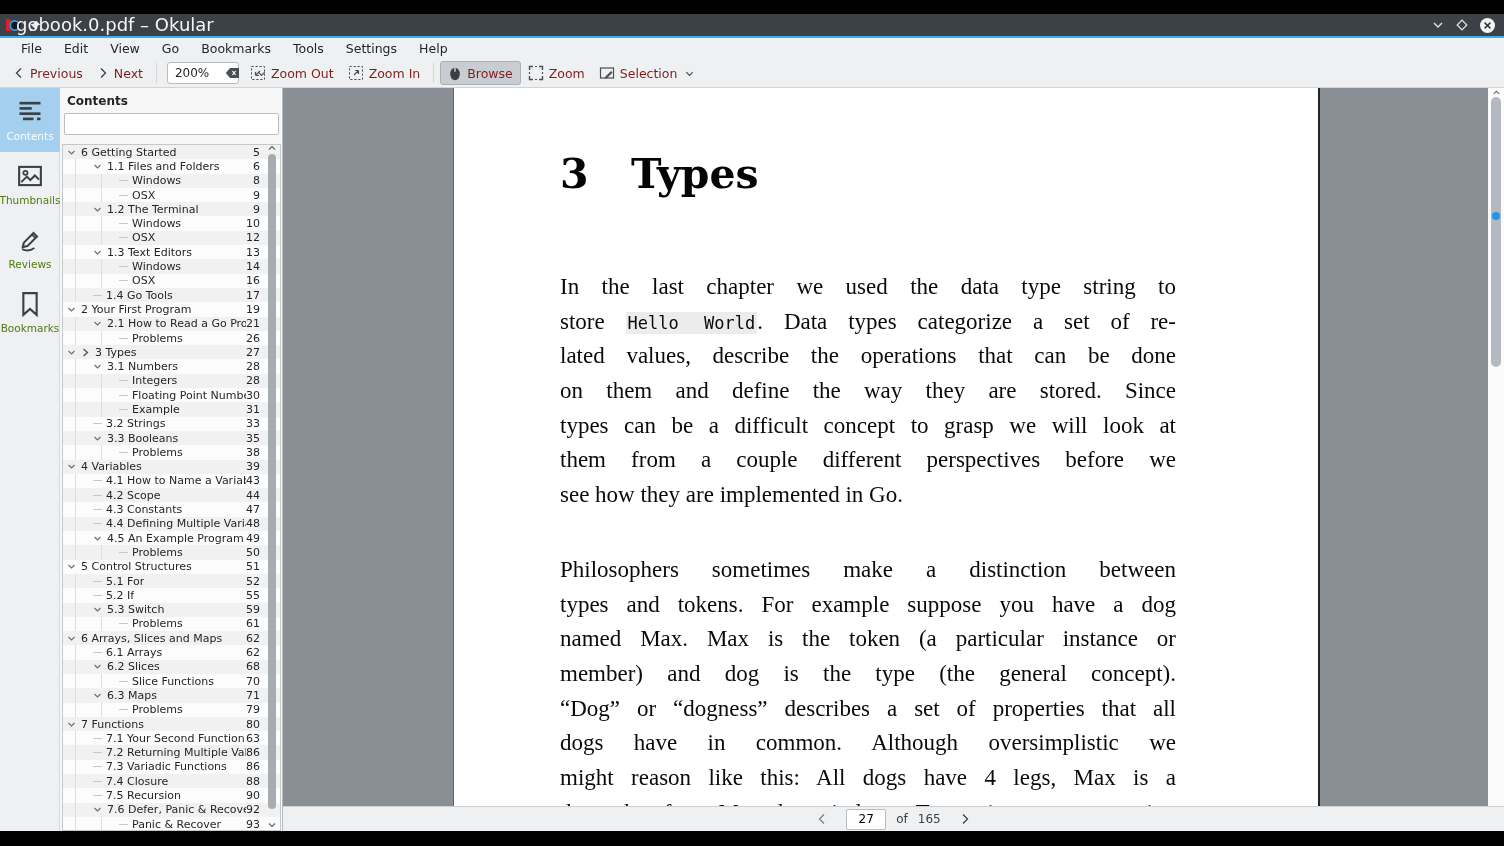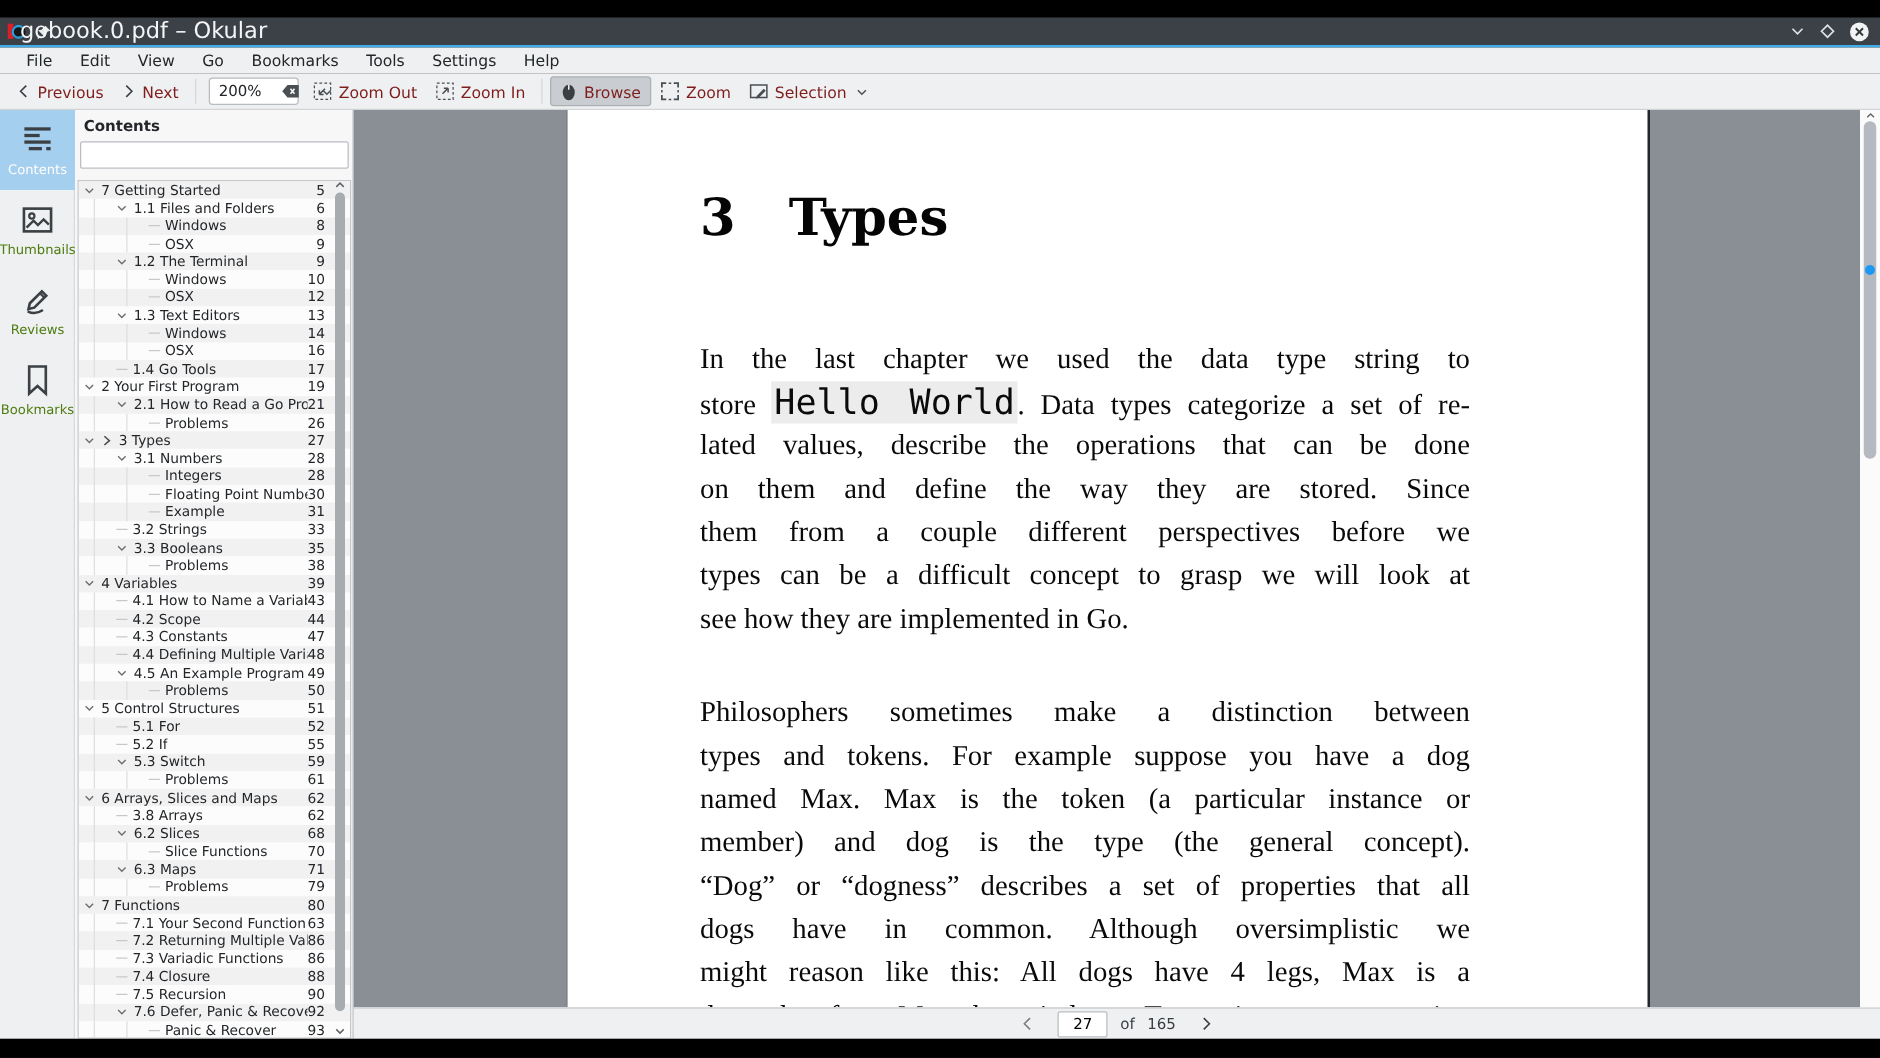--- a/index.html
+++ b/index.html
@@ -71,21 +71,21 @@
   .heading-num, .heading-word { position:absolute; font-family:"DejaVu Serif", serif; font-weight:bold;
     font-size:41px; line-height:1; color:#050505; }
   .heading-num { left:106px; top:66px; }
   .heading-word { left:177px; top:66px; }
   .para { position:absolute; left:106px; width:616px; font-family:"Liberation Serif", serif;
     font-size:23px; color:#0a0a0a; }
   .pline { text-align:justify; height:34.7px; line-height:34.7px; overflow:hidden; }
   .pline::after { content:""; display:inline-block; width:100%; }
   .pline.last { text-align:left; }
   .pline.last::after { content:none; }
-  .codeseg { font-family:"DejaVu Sans Mono", monospace; font-size:28px; background:#ececec; padding:1px 2px; }
+  .codeseg { font-family:"DejaVu Sans Mono", monospace; font-size:17px; background:#ececec; padding:1px 2px; }
 
   
   .doc-scrollbar { position:absolute; right:0; top:0; width:16px; height:718px; background:#fbfbfc; }
   .doc-thumb { position:absolute; left:3px; top:9px; width:10px; height:270px; border-radius:5px; background:#b4bac0; }
   .bm-dot { position:absolute; left:4px; top:124px; width:8px; height:8px; border-radius:50%; background:#1d99f3; }
   .sarrow { position:absolute; color:#5f6468; }
 
   
   .statusbar { position:absolute; left:0; top:718px; width:1221px; height:25px; background:#eff0f1;
     border-top:1px solid #cdd0d3; }
@@ -290,21 +290,21 @@
     <div class="toc-panel">
       <div class="toc-title">Contents</div>
       <input class="toc-search" value="" style="">
       <div class="tree" id="toctree">
           <div class="trow striped">
             <span class="expbox">
               <svg width="9" height="9" viewBox="0 0 9 9">
                 <path d="M1.5 3 L4.5 6 L7.5 3" stroke="#6a6e71" stroke-width="1.1" fill="none"></path>
               </svg>
             </span>
-            <span class="tlabel">7 Getting Started</span>
+            <span class="tlabel">6 Getting Started</span>
             <span class="tpage">5</span>
           </div>
           <div class="trow">
             <span class="guide"></span>
             <span class="expbox">
               <svg width="9" height="9" viewBox="0 0 9 9">
                 <path d="M1.5 3 L4.5 6 L7.5 3" stroke="#6a6e71" stroke-width="1.1" fill="none"></path>
               </svg>
             </span>
             <span class="tlabel">1.1 Files and Folders</span>
@@ -565,21 +565,21 @@
               <svg width="9" height="9" viewBox="0 0 9 9">
                 <path d="M1.5 3 L4.5 6 L7.5 3" stroke="#6a6e71" stroke-width="1.1" fill="none"></path>
               </svg>
             </span>
             <span class="tlabel">6 Arrays, Slices and Maps</span>
             <span class="tpage">62</span>
           </div>
           <div class="trow">
             <span class="guide"></span>
             <span class="dash"></span>
-            <span class="tlabel">3.8 Arrays</span>
+            <span class="tlabel">6.1 Arrays</span>
             <span class="tpage">62</span>
           </div>
           <div class="trow striped">
             <span class="guide"></span>
             <span class="expbox">
               <svg width="9" height="9" viewBox="0 0 9 9">
                 <path d="M1.5 3 L4.5 6 L7.5 3" stroke="#6a6e71" stroke-width="1.1" fill="none"></path>
               </svg>
             </span>
             <span class="tlabel">6.2 Slices</span>
@@ -684,22 +684,22 @@
     <div class="doc-wrap">
       <div class="doc-view">
         <div class="page">
           <div class="heading-num">3</div>
           <div class="heading-word">Types</div>
           <div class="para" id="para0" style="top:182px;">
               <div class="pline"><span>In the last chapter we used the data type string to</span></div>
               <div class="pline"><span>store </span><span class="codeseg">Hello World</span><span>. Data types categorize a set of re-</span></div>
               <div class="pline"><span>lated values, describe the operations that can be done</span></div>
               <div class="pline"><span>on them and define the way they are stored. Since</span></div>
+              <div class="pline"><span>types can be a difficult concept to grasp we will look at</span></div>
               <div class="pline"><span>them from a couple different perspectives before we</span></div>
-              <div class="pline"><span>types can be a difficult concept to grasp we will look at</span></div>
               <div class="pline last"><span>see how they are implemented in Go.</span></div>
             </div>
           <div class="para" id="para1" style="top:465px;">
               <div class="pline"><span>Philosophers sometimes make a distinction between</span></div>
               <div class="pline"><span>types and tokens. For example suppose you have a dog</span></div>
               <div class="pline"><span>named Max. Max is the token (a particular instance or</span></div>
               <div class="pline"><span>member) and dog is the type (the general concept).</span></div>
               <div class="pline"><span>“Dog” or “dogness” describes a set of properties that all</span></div>
               <div class="pline"><span>dogs have in common. Although oversimplistic we</span></div>
               <div class="pline"><span>might reason like this: All dogs have 4 legs, Max is a</span></div>

